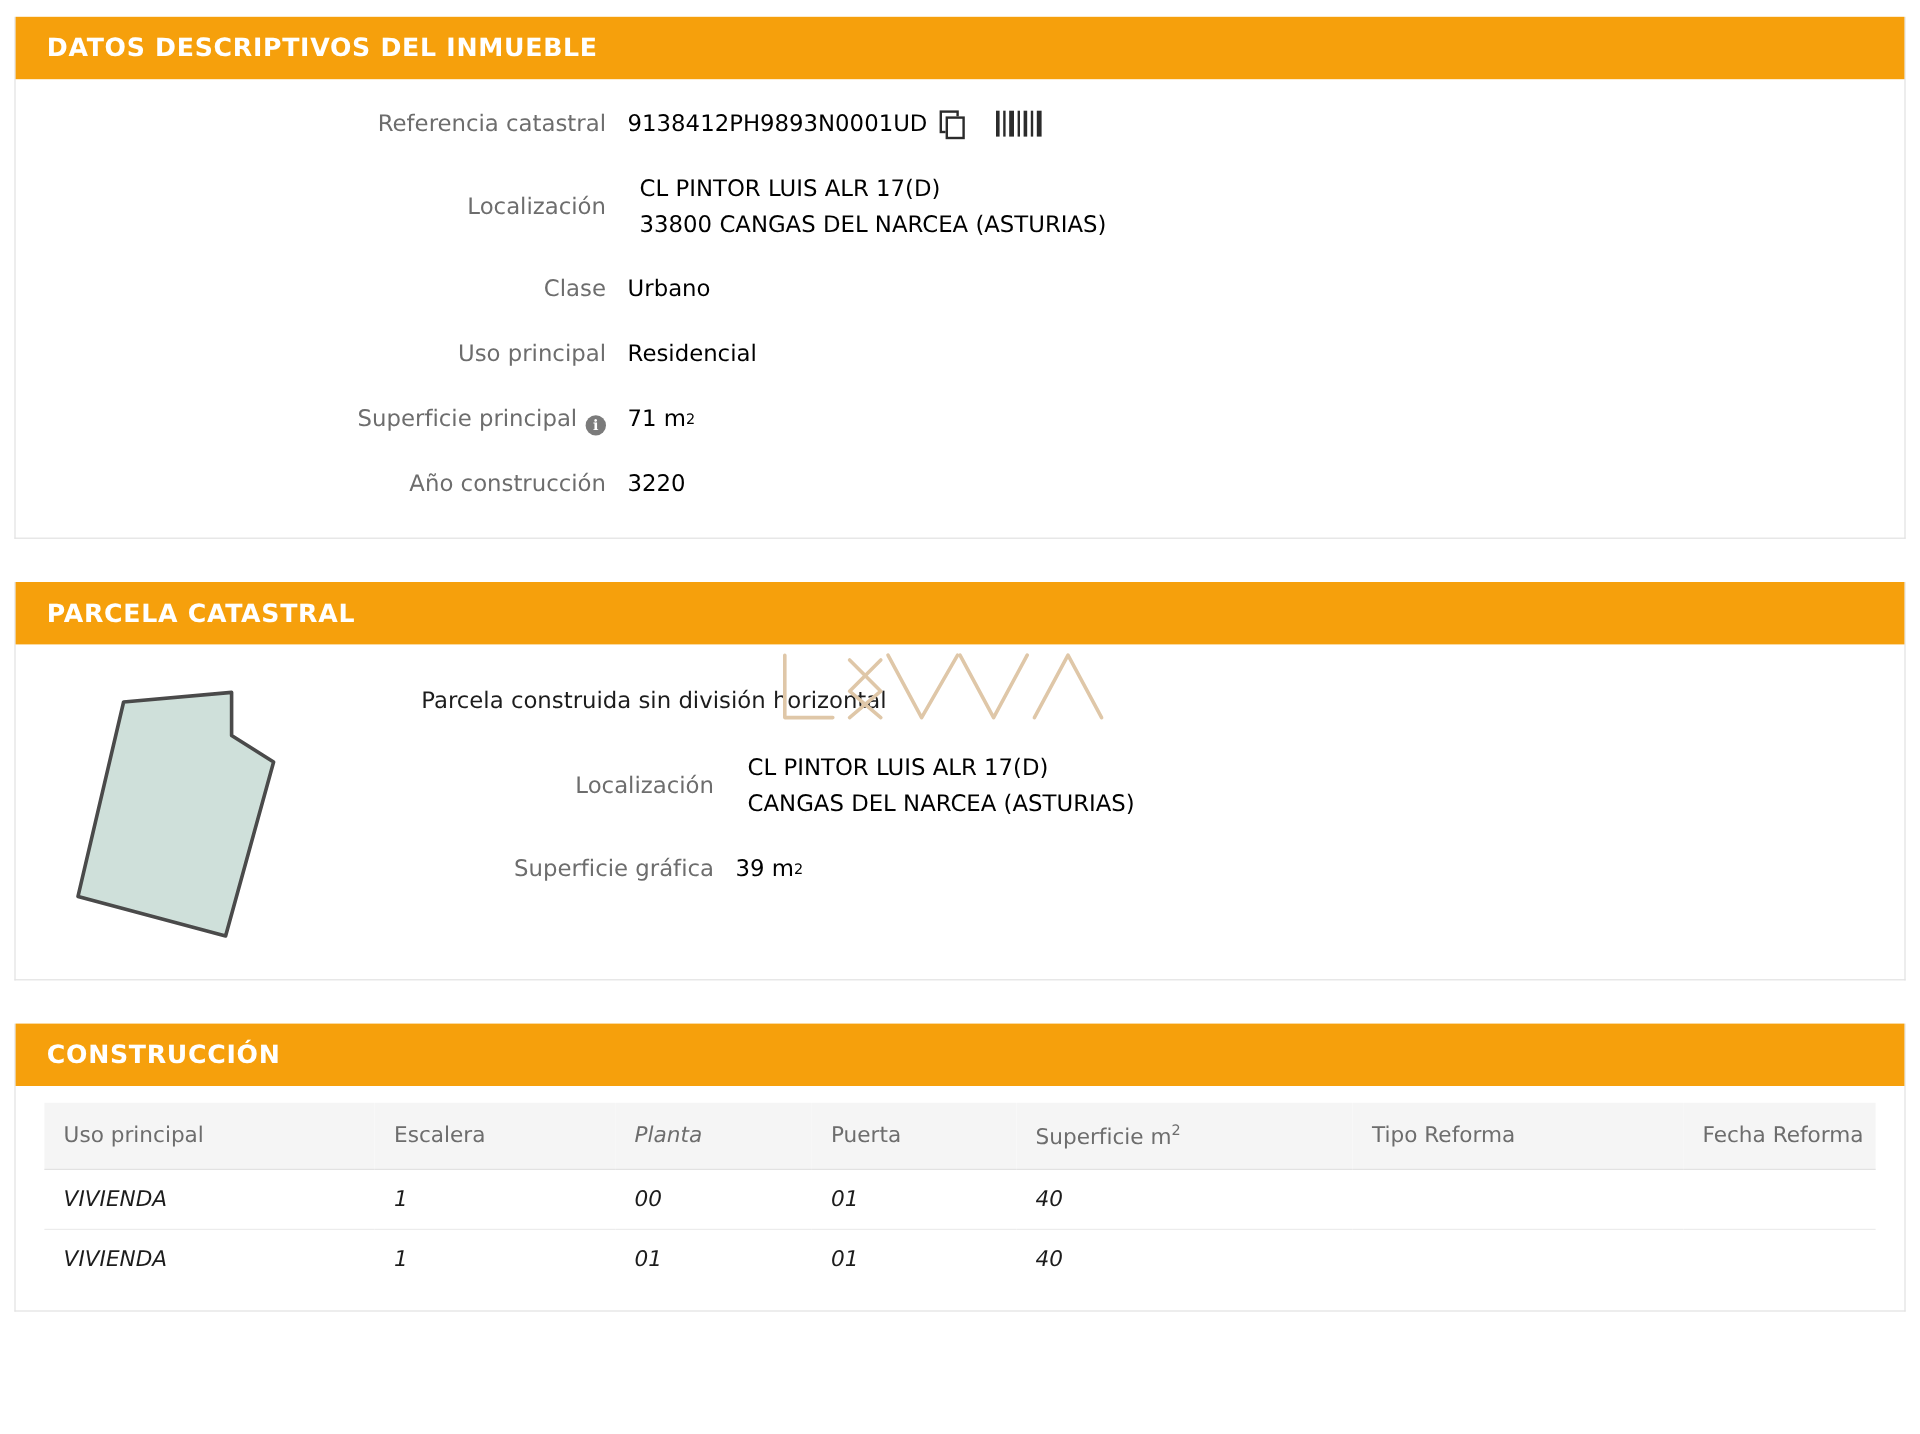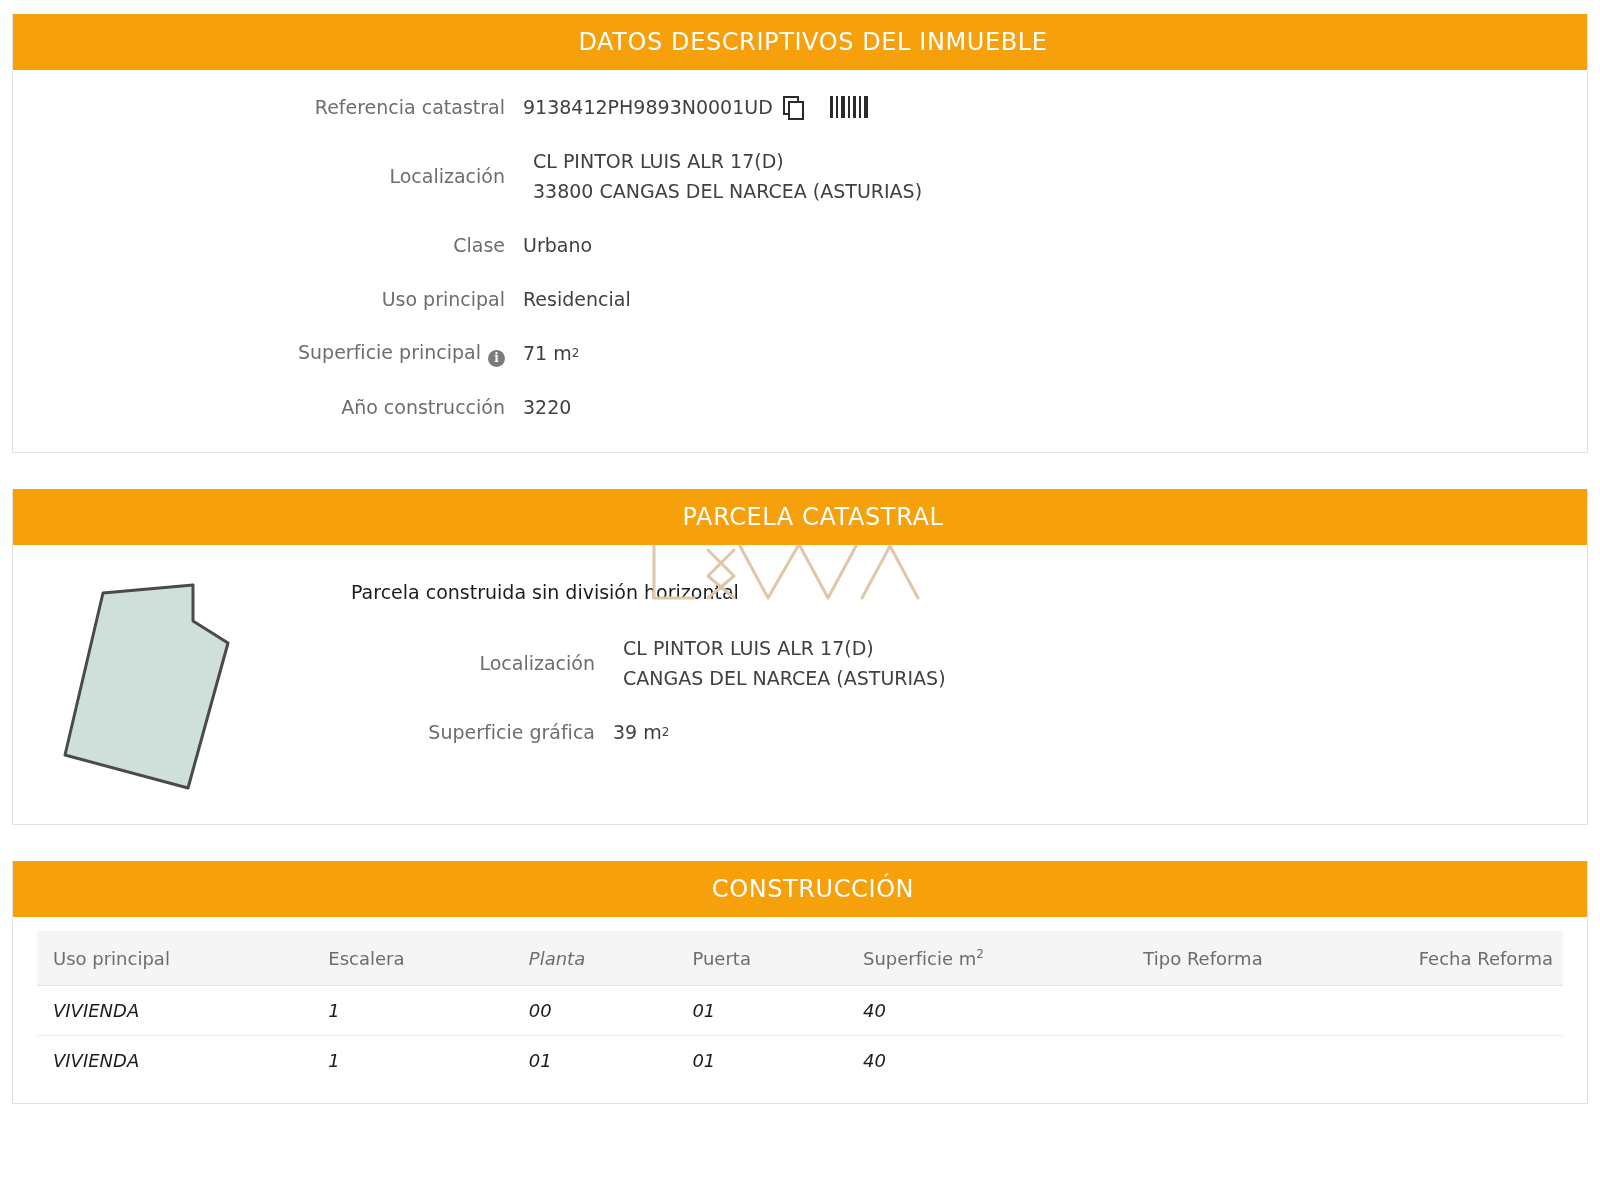--- a/index.html
+++ b/index.html
@@ -27,26 +27,25 @@
   .card {
     margin: 0 12px 36px 12px;
     border: 1px solid #e2e2e2;
     border-top: none;
     background: #ffffff;
     box-sizing: border-box;
   }
   .card-header {
     background: #f6a00c;
     color: #ffffff;
-    font-size: 24px;
-    font-weight: normal;
+    font-size: 21px;
+    font-weight: bold;
     letter-spacing: 0.6px;
     padding: 14px 0 14px 26px;
     box-sizing: border-box;
-    text-align: center;
   }
   .card-body {
     padding: 22px 0 26px 0;
   }
 
   
   .drow {
     display: flex;
     align-items: center;
     margin-bottom: 24px;
@@ -57,21 +56,21 @@
     width: 510px;
     text-align: right;
     padding-right: 18px;
     box-sizing: border-box;
     color: #6d6d6d;
     font-size: 19px;
     line-height: 26px;
     white-space: nowrap;
   }
   .dvalue {
-    color: #404040;
+    color: #000000;
     font-size: 19px;
     line-height: 30px;
     display: flex;
     align-items: center;
     flex-wrap: wrap;
   }
   .dvalue .line { display: block; width: 100%; margin-left: 10px; }
 
   .sup { font-size: 12px; vertical-align: super; }
 

